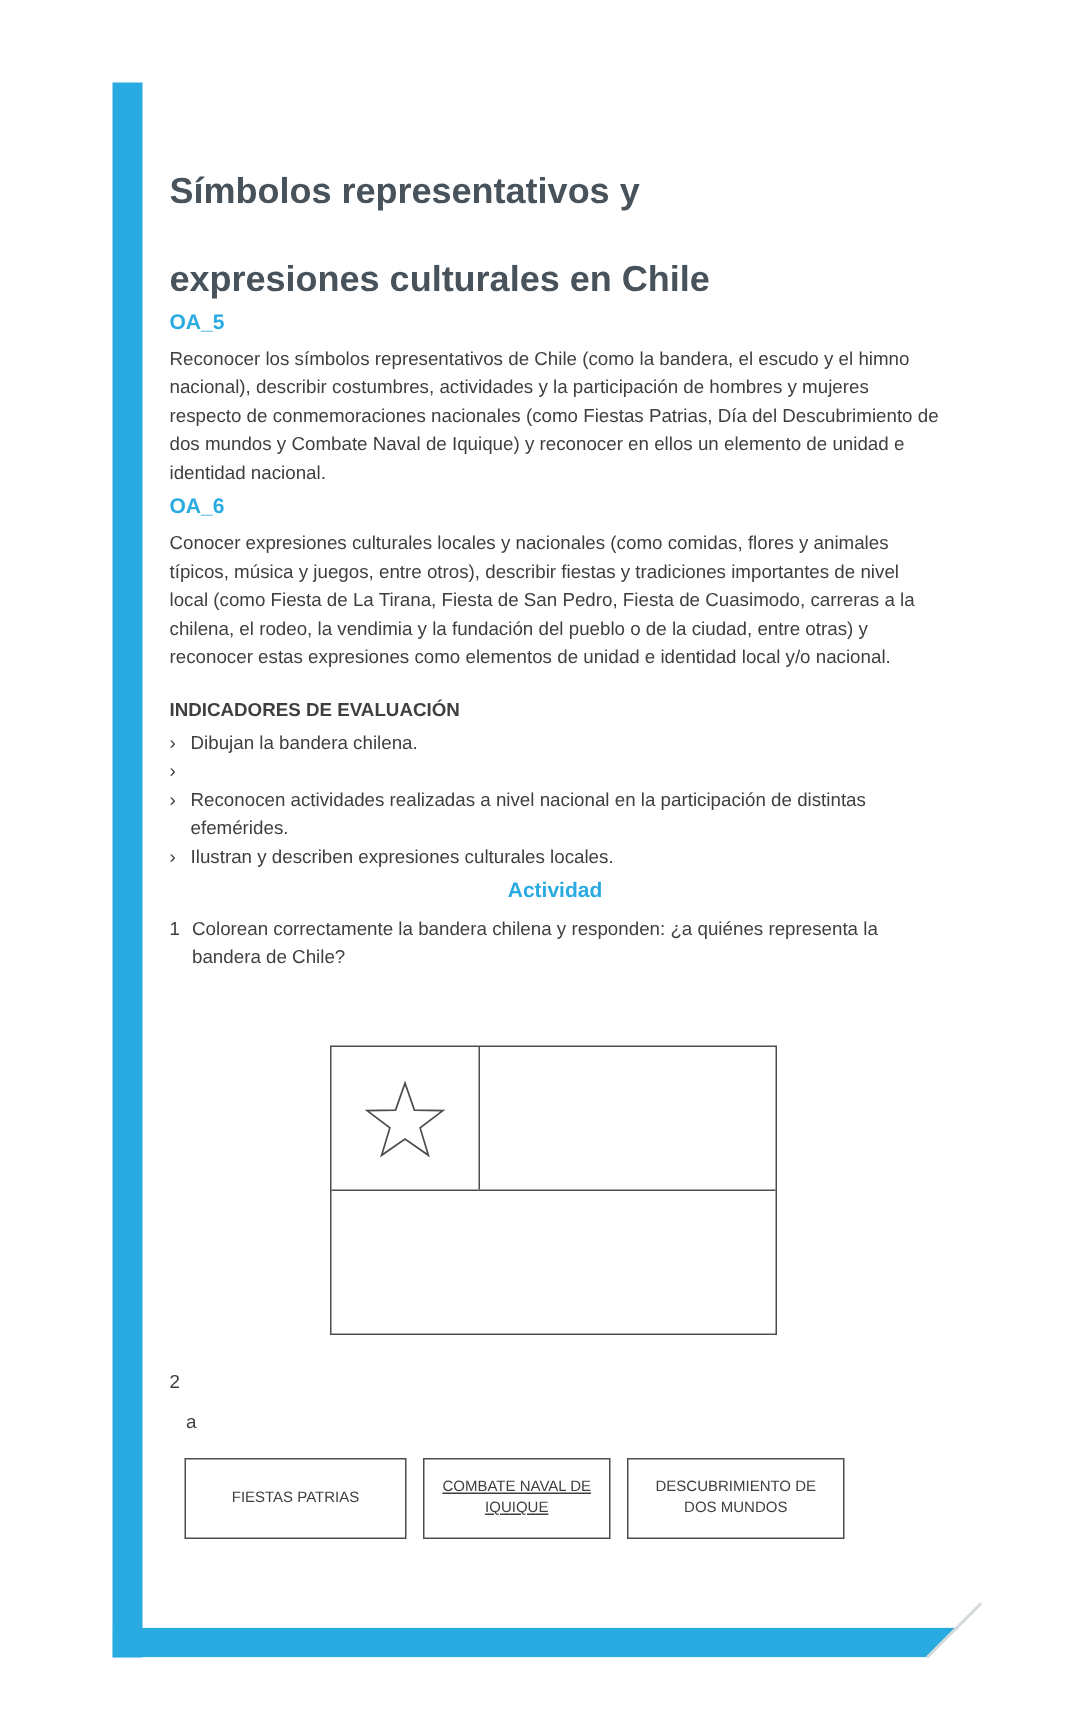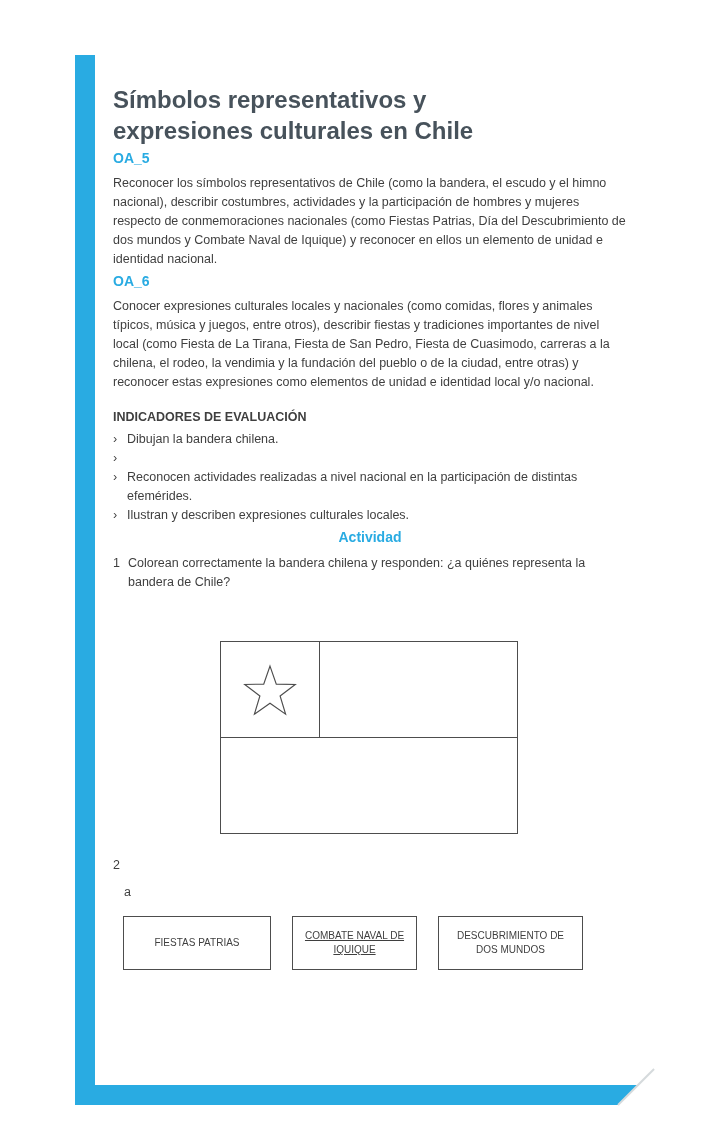--- a/index.html
+++ b/index.html
@@ -22,42 +22,42 @@
     position:absolute;left:75px;top:1085px;width:563px;height:20px;
     background:var(--accent);
     clip-path:polygon(0 0,100% 0,calc(100% - 20px) 100%,0 100%);
   }
   .fold-line{
     position:absolute;left:618px;top:1104px;width:51px;height:2px;
     background:#d5dadc;transform:rotate(-45deg);transform-origin:0 50%;
   }
   .content{position:absolute;left:113px;top:84px;width:514px;}
   h1{margin:0;font-size:24px;line-height:31px;font-weight:bold;color:var(--title);}
-  h1 span{display:block;}
+  h1 span{display:block;margin-top:28px;}
   h2.oa{margin:0;font-size:14px;line-height:24px;font-weight:bold;color:var(--accent);}
   .mt-oa5{margin-top:26px;}
   .mt-oa6{margin-top:15px;}
   p.body{margin:4px 0 0;font-size:12.5px;line-height:19px;}
   .ind-head{margin:17px 0 0;font-size:12.5px;line-height:17px;font-weight:bold;}
   .ind-list{margin-top:4px;}
   .ind-item{display:flex;font-size:12.5px;line-height:19px;}
   .bullet{flex:0 0 14px;}
   .activity-head{margin-top:28px;text-align:center;}
   .num-item{display:flex;margin-top:5px;font-size:12.5px;line-height:19px;}
   .num{flex:0 0 15px;}
   .flag{margin:49px 0 0 107px;width:298px;height:193px;border:1px solid #4d4d4d;background:#fff;}
   .flag-top{display:flex;height:96px;border-bottom:1px solid #4d4d4d;}
   .flag-canton{width:99px;height:100%;border-right:1px solid #4d4d4d;display:flex;align-items:center;justify-content:center;}
   .flag-field{flex:1;}
   .flag-bottom{height:96px;}
   .star{display:block;line-height:0;}
   .num2{margin-top:23px;font-size:12.5px;line-height:17px;}
   .sub-item{display:flex;margin-top:9px;margin-left:11px;font-size:12.5px;line-height:19px;}
   .letter{flex:0 0 13px;}
-  .boxes{display:flex;gap:21px;margin:14px 0 0 10px;}
+  .boxes{display:flex;gap:11px;margin:14px 0 0 10px;}
   .c-box{
     border:1px solid #4d4d4d;height:54px;padding:4px 6px;
     display:flex;align-items:center;justify-content:center;
     text-align:center;font-size:10px;line-height:14px;color:#3f3f3f;
     background:#fff;
   }
   .c-box.b1{width:148px;}
   .c-box.b2{width:125px;text-decoration:underline;}
   .c-box.b3{width:145px;}
 </style>

